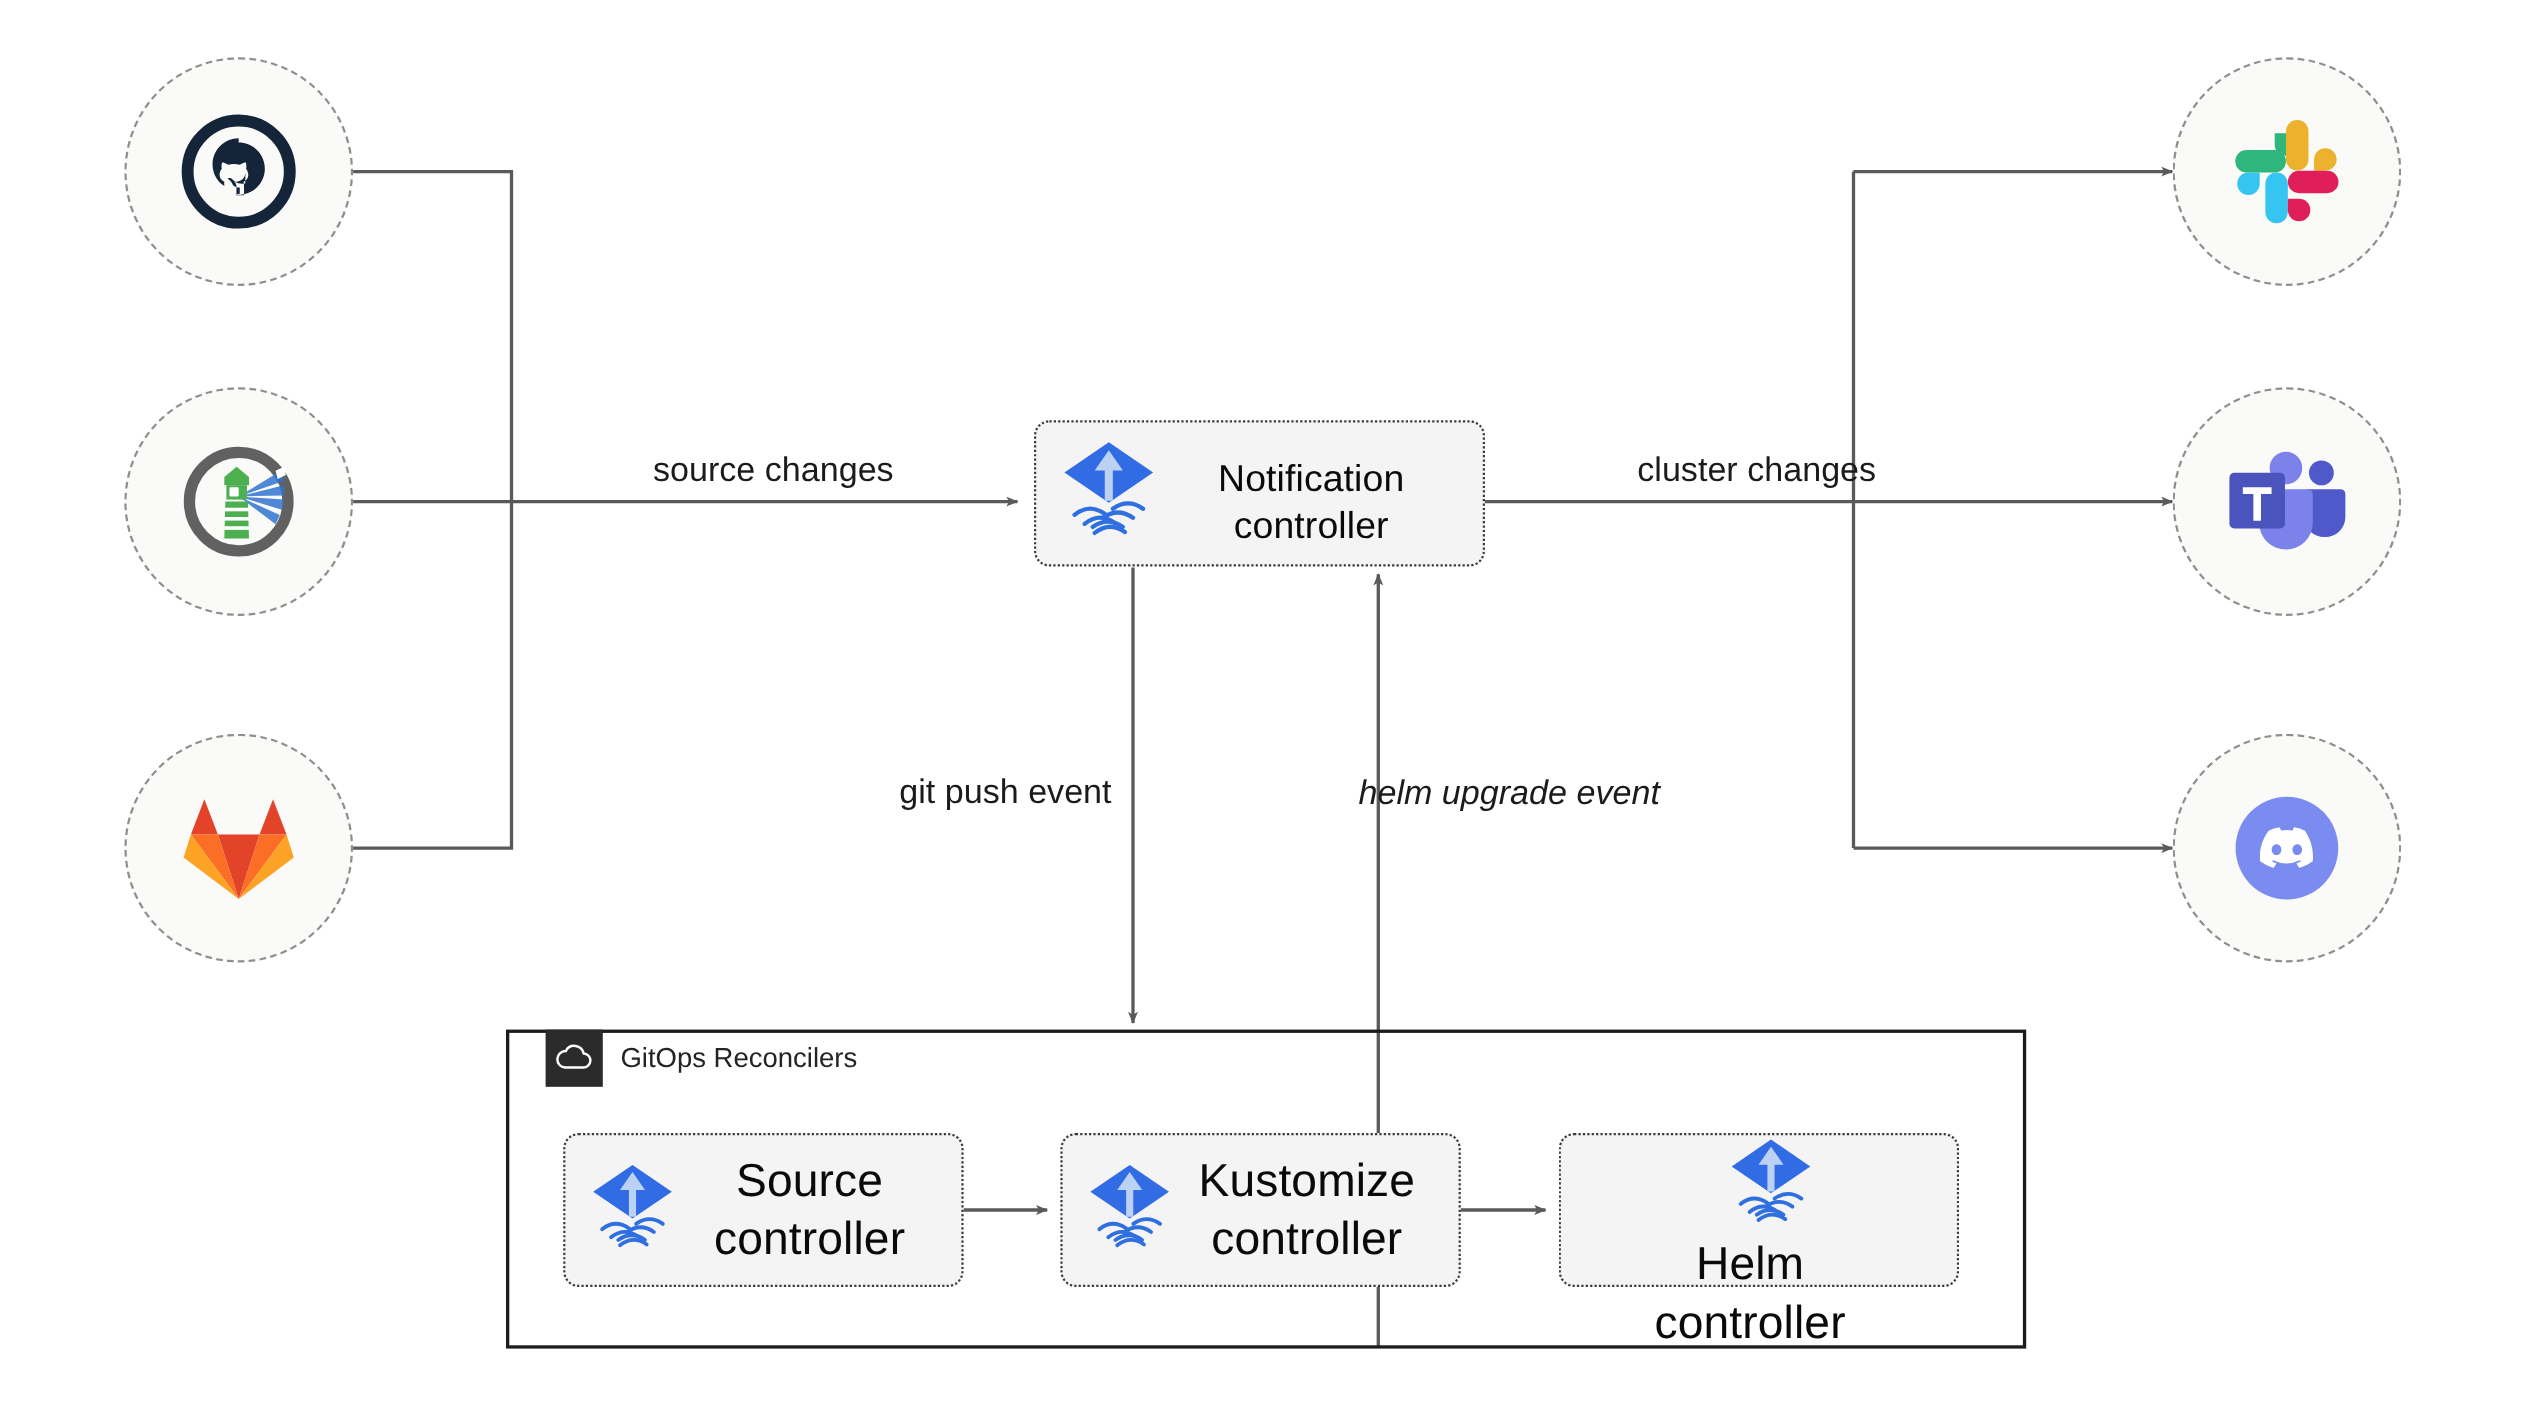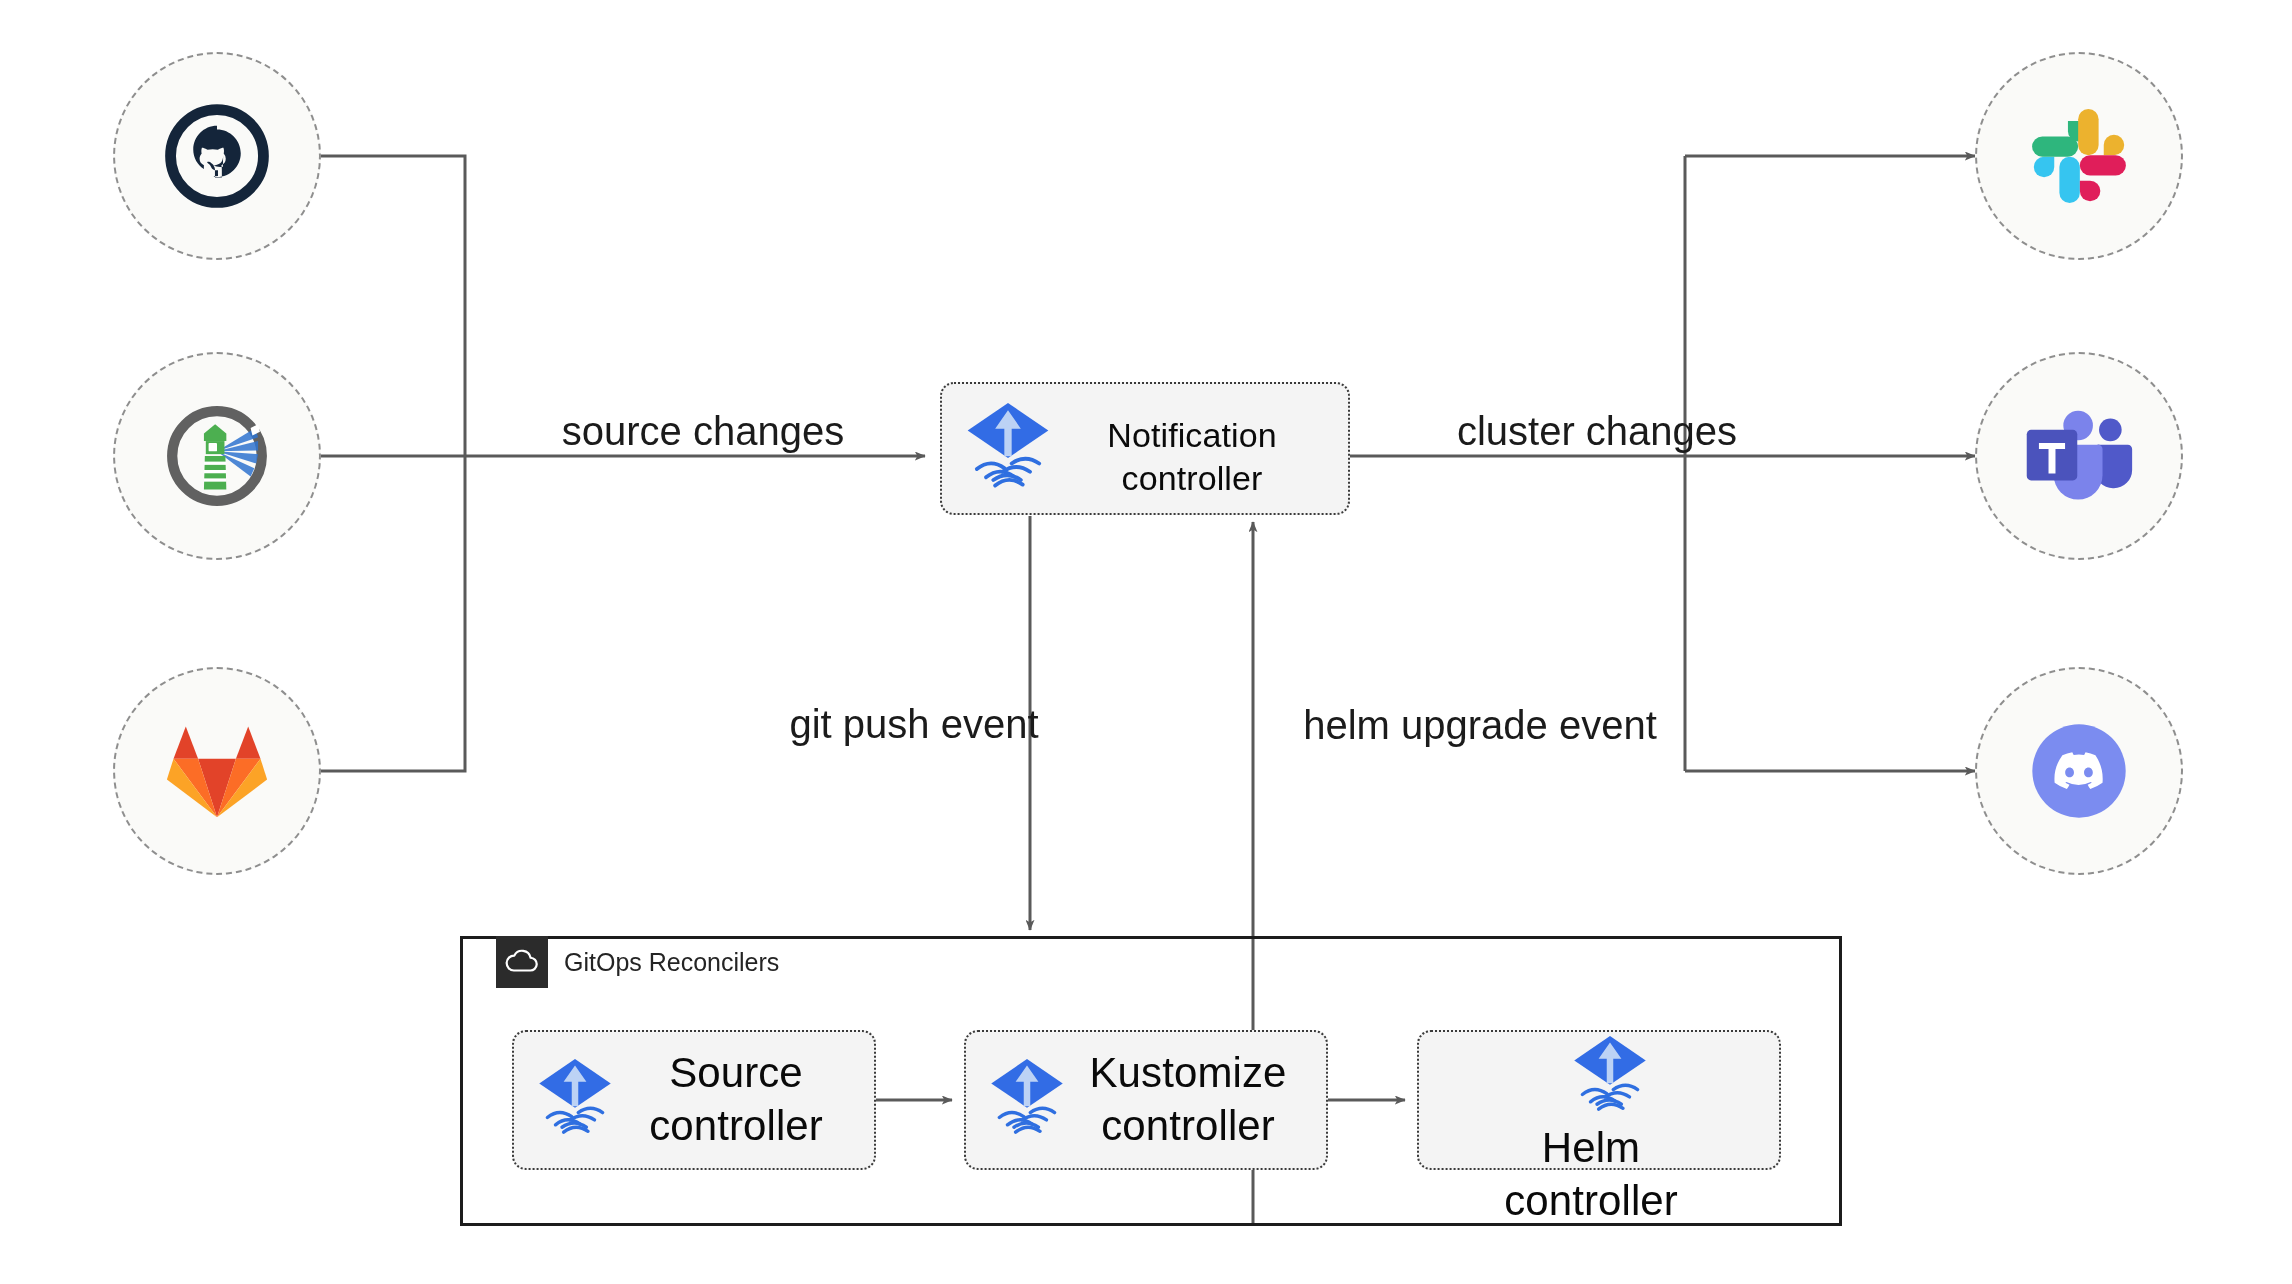--- a/index.html
+++ b/index.html
@@ -44,21 +44,21 @@
   #gitops-chip{
     width:52px;height:52px;background:#2b2b2b;
     display:flex;align-items:center;justify-content:center;flex:0 0 auto;
   }
   #gitops-title{
     margin-left:16px;font-size:25px;color:#242424;white-space:nowrap;
   }
 
   
   .edge-label{
-    position:absolute;font-size:40px;color:#1b1b1b;white-space:nowrap;
+    position:absolute;font-size:31px;color:#1b1b1b;white-space:nowrap;
     transform:translateX(-50%);
   }
 </style>
 </head>
 <body>
 
 <div id="stage">
 
   <svg id="wires" viewBox="0 0 2292 1284" xmlns="http://www.w3.org/2000/svg">
     <defs>
@@ -270,15 +270,15 @@
           <path d="M32 88 C42 81, 52 81, 62 88"></path>
         </g>
       </svg>
     </span>
     <span class="ctrl-label"><span>Helm</span><br><span>controller</span></span>
   </div>
 
   <span class="edge-label" style="left:703px;top:409px;">source changes</span>
   <span class="edge-label" style="left:1597px;top:409px;">cluster changes</span>
   <span class="edge-label" style="left:914px;top:702px;">git push event</span>
-  <span class="edge-label" style="left:1480px;top:703px;">helm upgrade event</span>
+  <span class="edge-label" style="left:1372px;top:703px;font-style:italic;">helm upgrade event</span>
 
 </div>
 
 </body></html>

